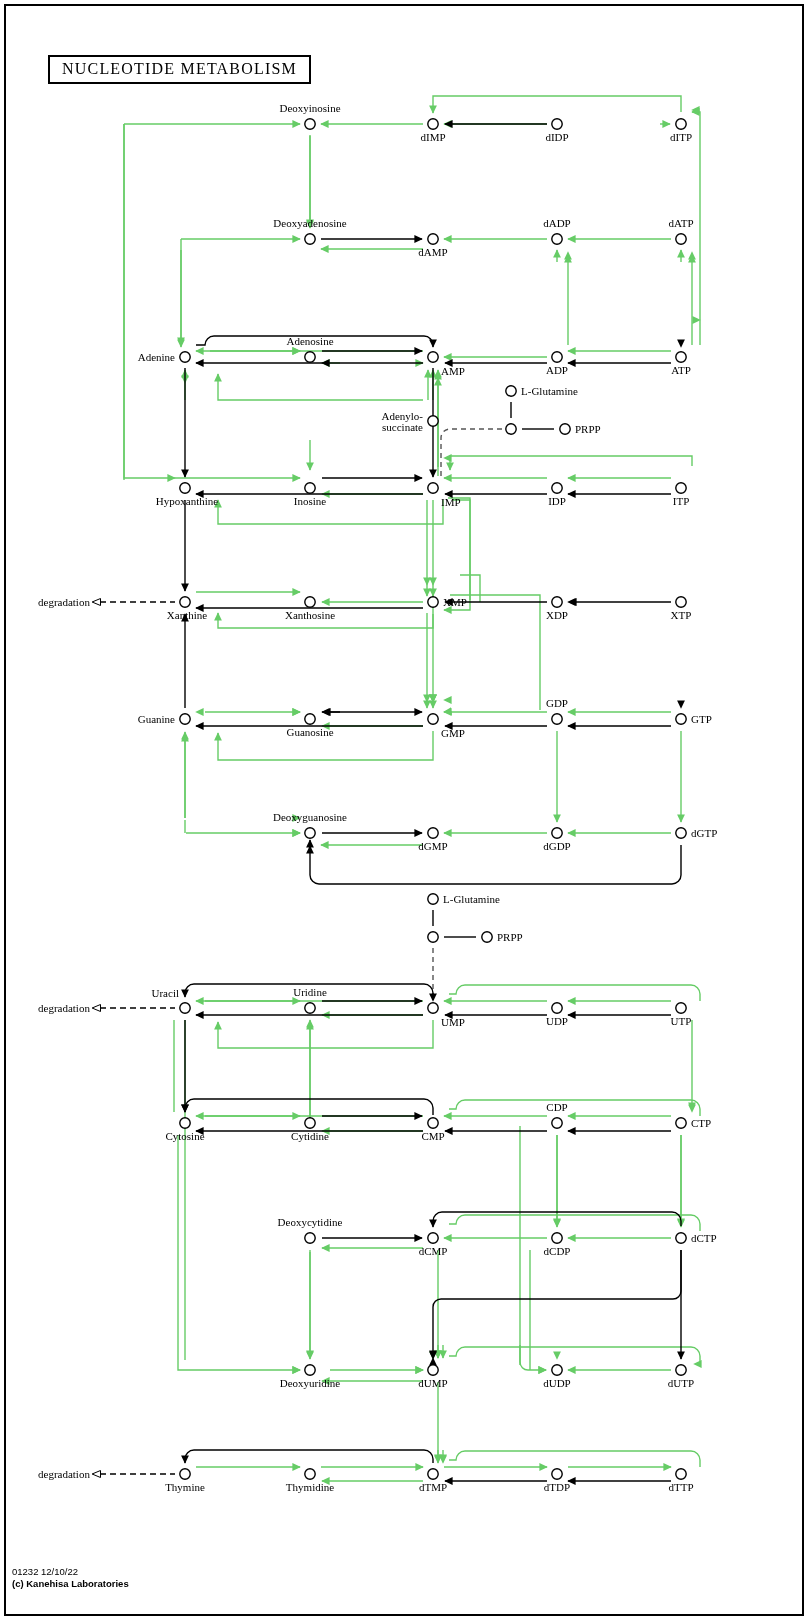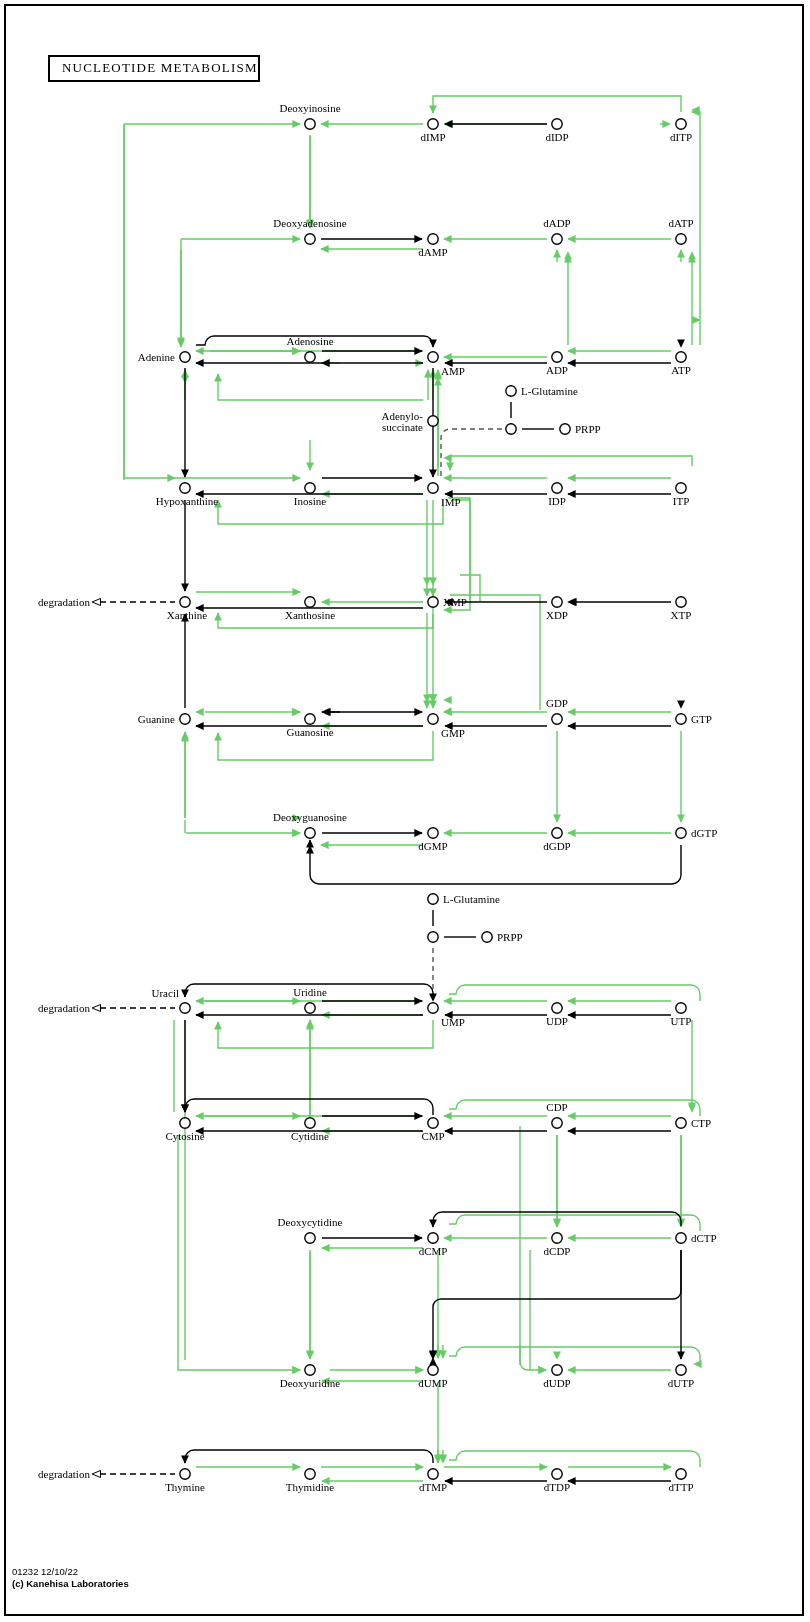--- a/index.html
+++ b/index.html
@@ -1,20 +1,20 @@
 <!DOCTYPE html>
 <html><head>
 <meta charset="utf-8">
 <style>
   html,body{margin:0;padding:0;background:#ffffff;}
   body{font-family:"Liberation Serif", serif;}
   #page{position:relative;width:810px;height:1622px;background:#ffffff;overflow:hidden;}
   #frame{position:absolute;left:4px;top:4px;width:800px;height:1612px;border:2px solid #000;box-sizing:border-box;}
   #title-box{position:absolute;left:48px;top:55px;border:2px solid #000;background:#fff;
-             padding:3px 0 4px 12px;font-size:13px;letter-spacing:1.2px;color:#000;
+             padding:3px 12px 4px 12px;font-size:16px;letter-spacing:1.2px;color:#000;
              font-family:"Liberation Serif",serif;white-space:nowrap;}
   svg{position:absolute;left:0;top:0;}
   .nodelabel{font-family:"Liberation Serif",serif;font-size:11px;fill:#000;}
   .footer{position:absolute;left:12px;font-size:9.5px;color:#000;font-family:"Liberation Sans",sans-serif;white-space:nowrap;}
   #foot1{top:1566px;}
   #foot2{top:1578px;font-weight:bold;}
 </style>
 </head>
 <body>
 

